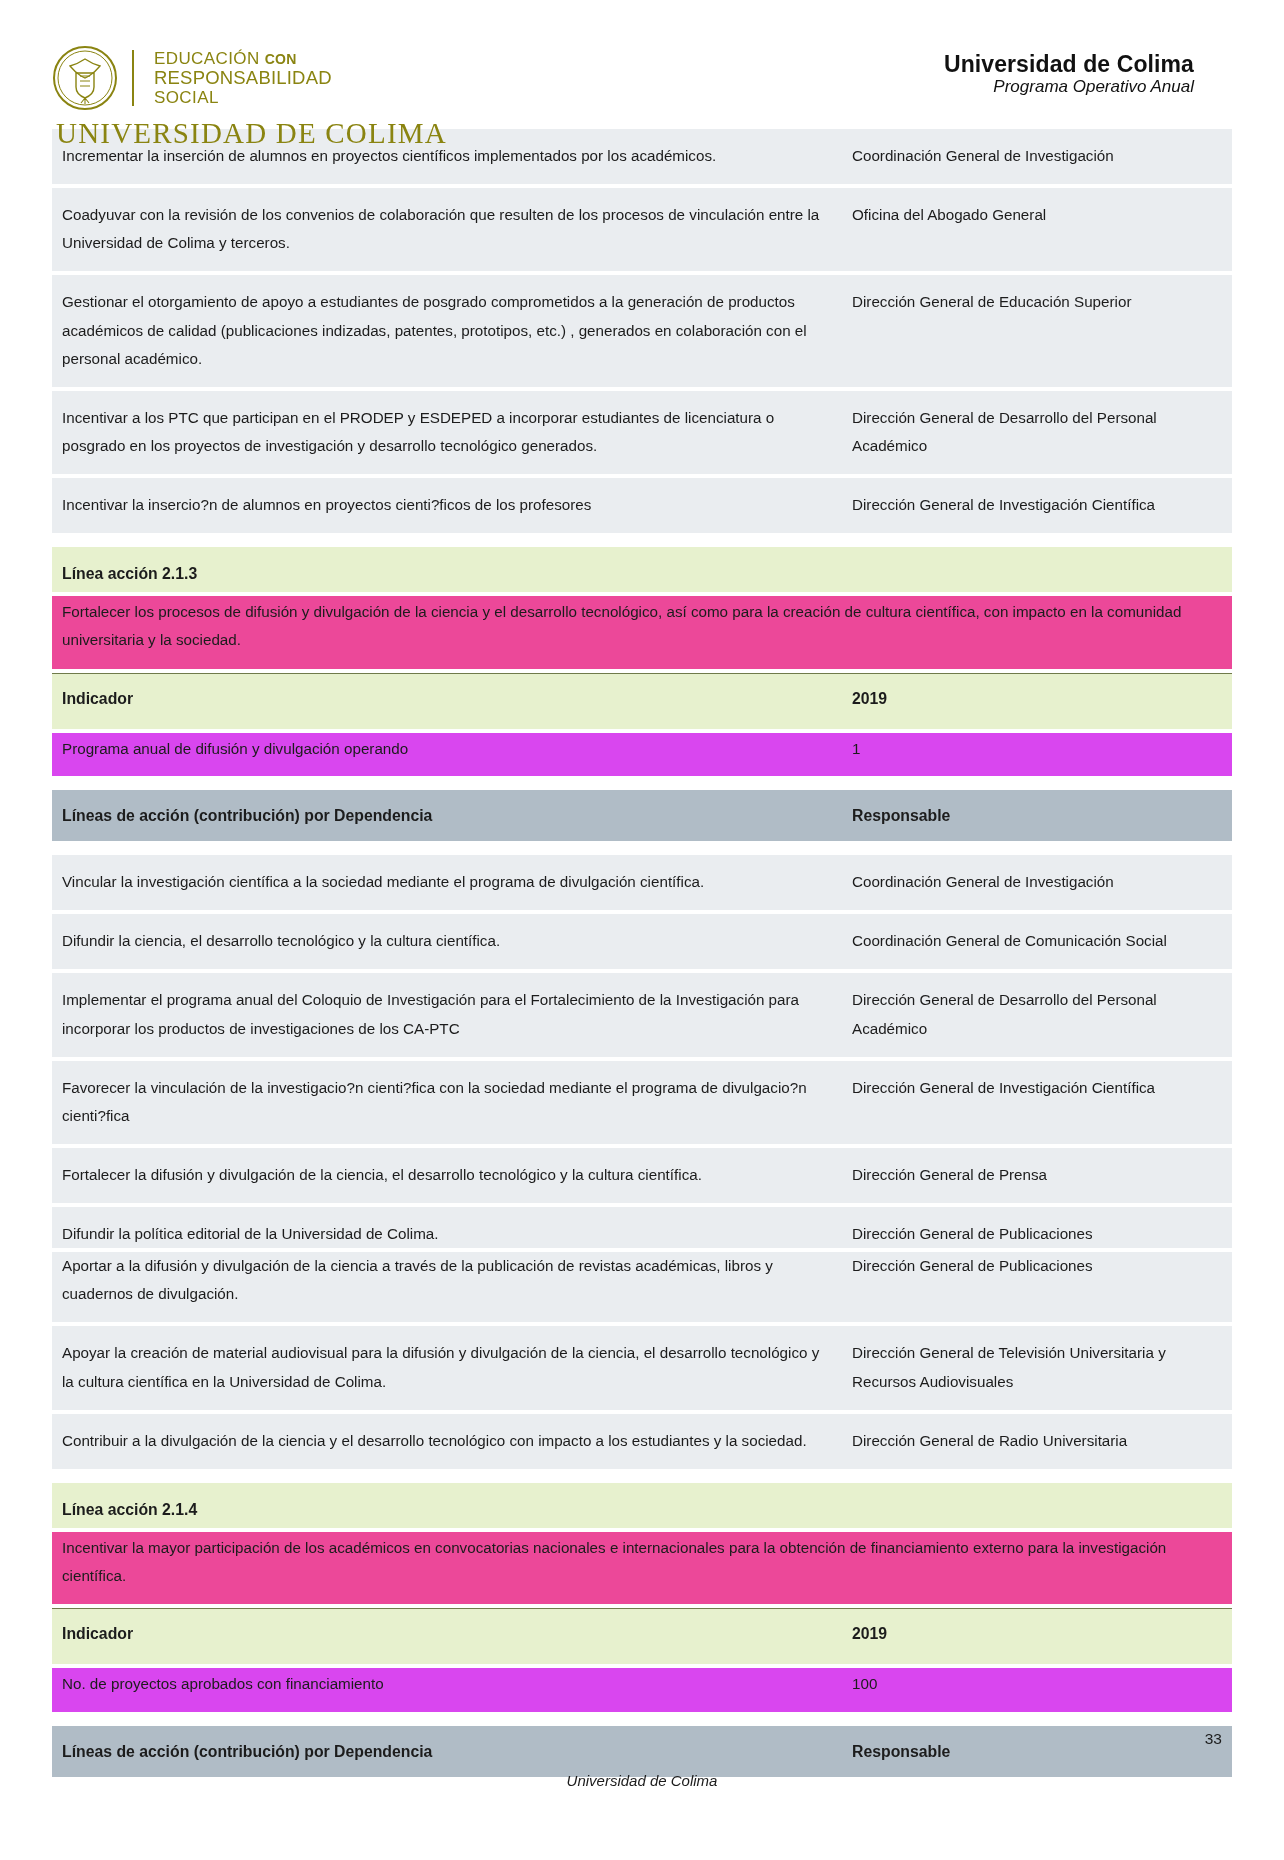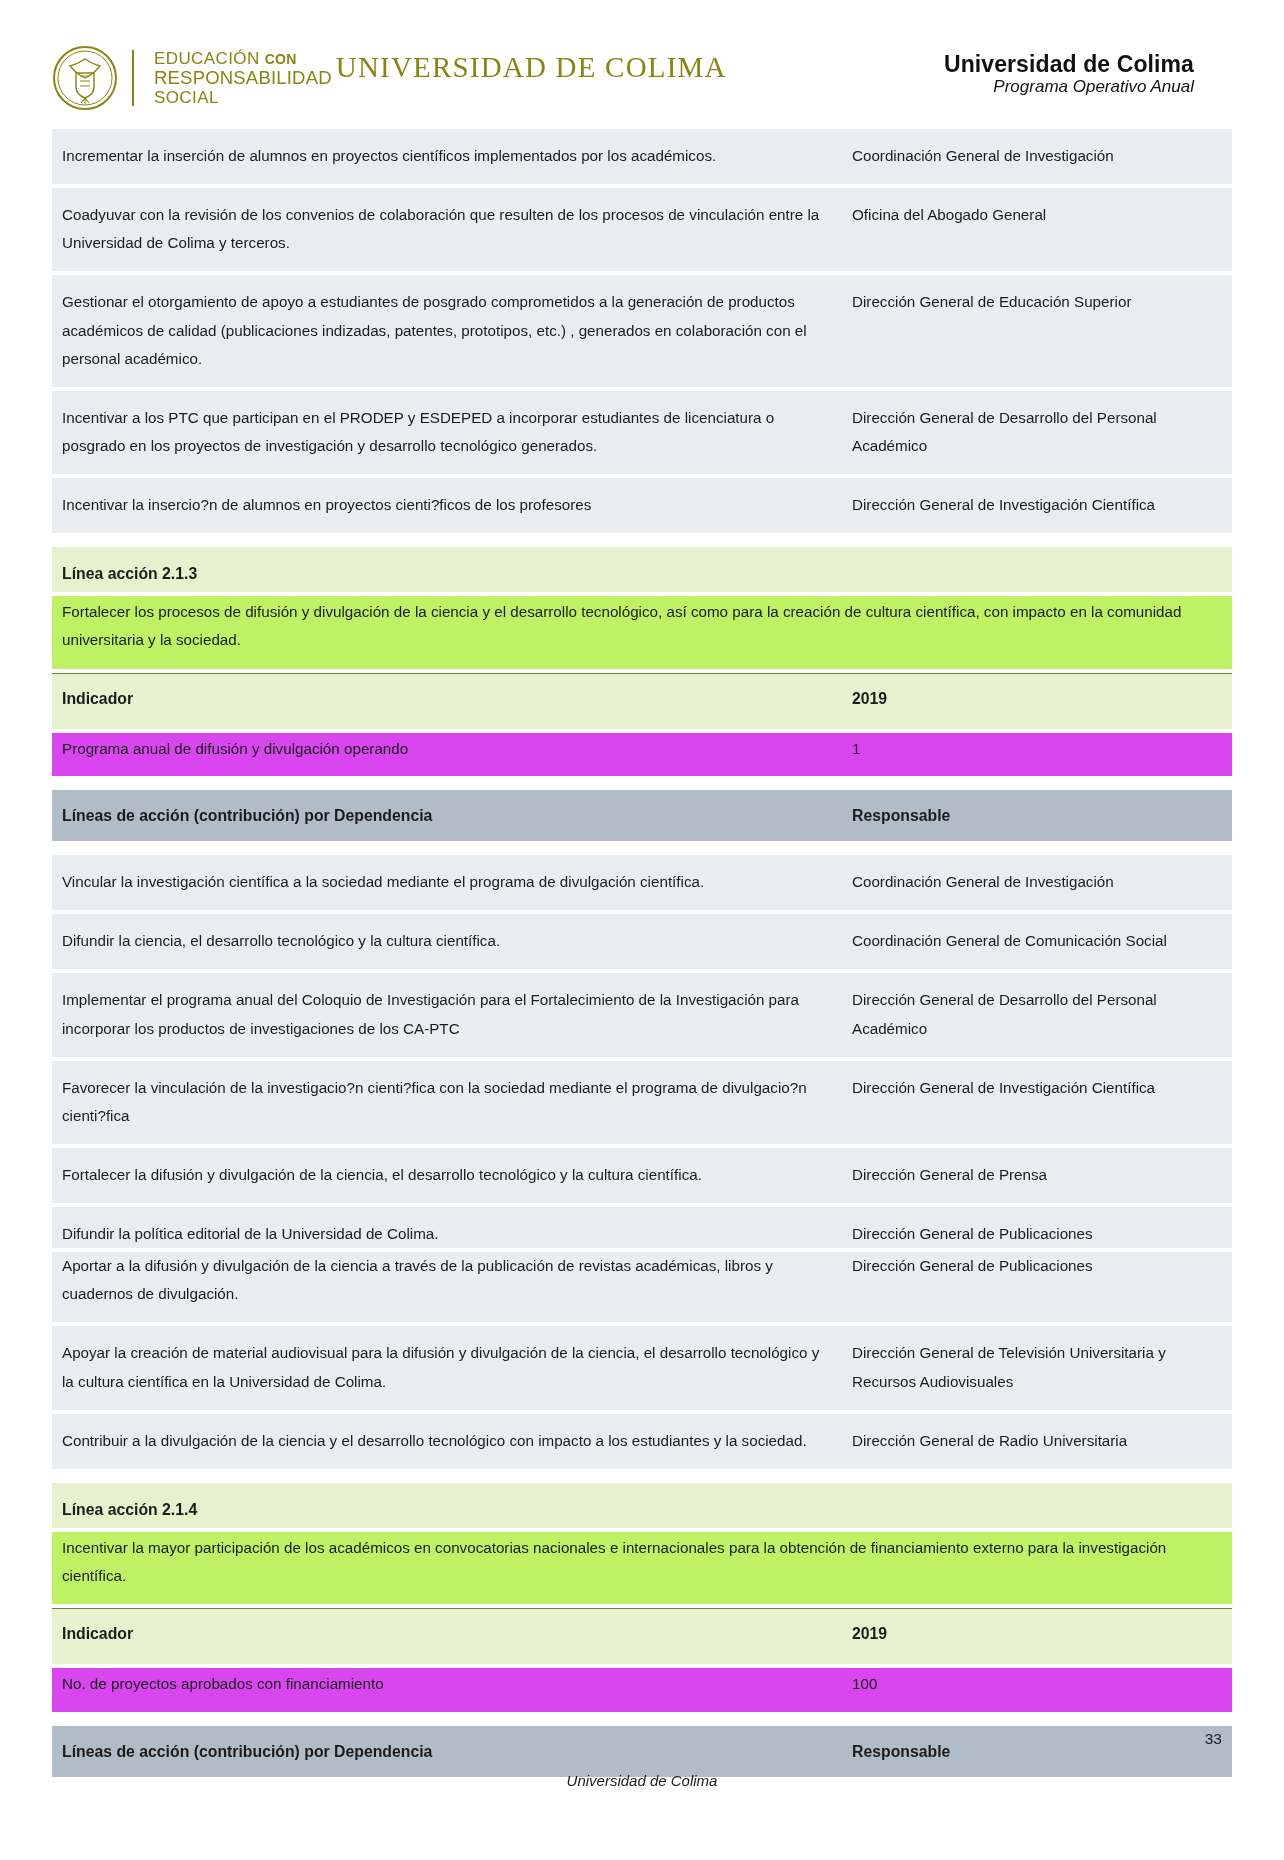--- a/index.html
+++ b/index.html
@@ -30,21 +30,21 @@
     position: relative;
     height: 125px;
     padding: 45px 52px 0 52px;
     box-sizing: border-box;
     display: flex;
     justify-content: space-between;
     align-items: flex-start;
   }
   .brand {
     display: flex;
-    flex-direction: row;
+    flex-direction: column;
     align-items: flex-start;
   }
   .brand-top {
     display: flex;
     align-items: center;
     gap: 14px;
   }
   .seal {
     width: 66px;
     height: 66px;
@@ -146,21 +146,21 @@
     padding-bottom: 11px;
   }
   tr.green-head td {
     background: #e7f1ce;
     font-weight: 700;
     font-size: 15.8px;
     padding-bottom: 4px;
     padding-top: 12px;
   }
   tr.green-body td {
-    background: #bef264;
+    background: #ec4899;
     padding-top: 2px;
     padding-bottom: 14px;
   }
   tr.green-ind-head td {
     background: #e7f1ce;
     font-weight: 700;
     font-size: 15.8px;
     border-top: 1.2px solid #6f7a4a;
     padding-top: 10px;
     padding-bottom: 16px;

